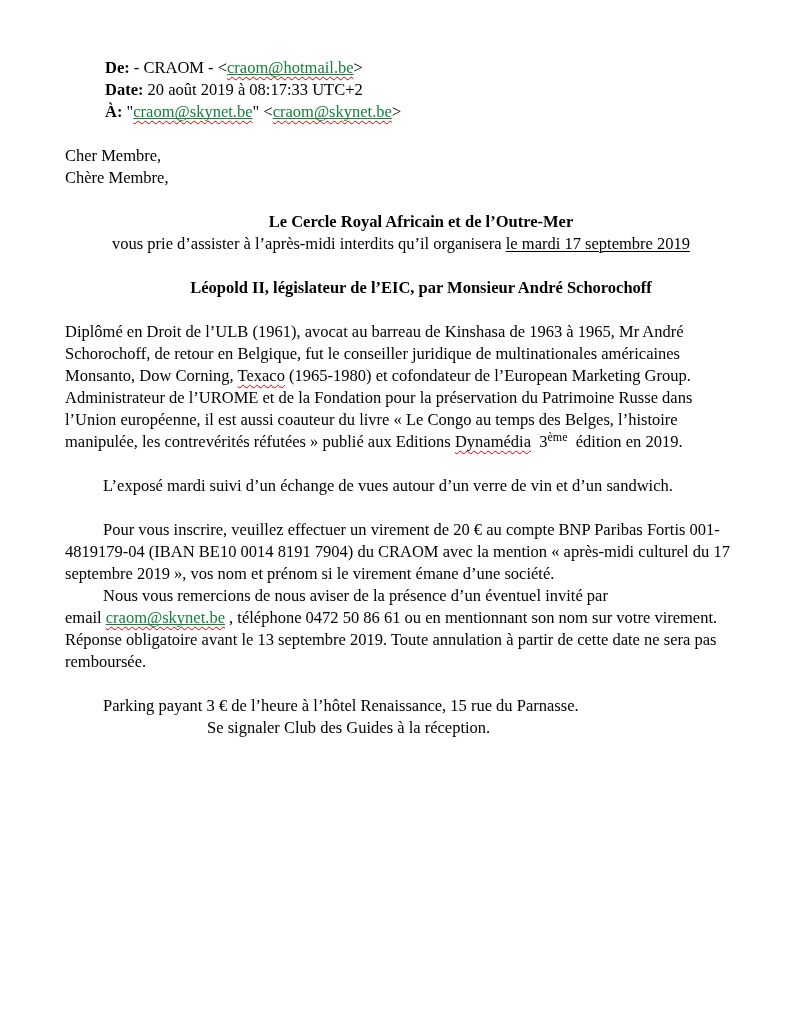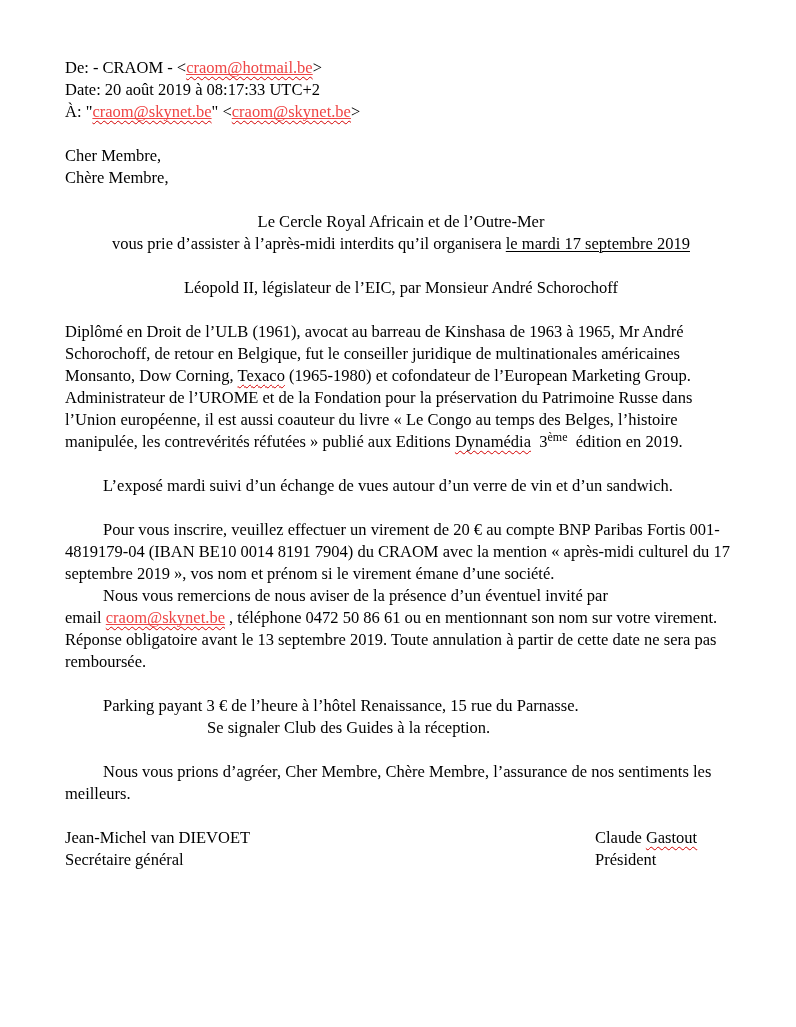--- a/index.html
+++ b/index.html
@@ -16,27 +16,27 @@
     font-size: 16.5px;
     line-height: 22px;
   }
   .page {
     box-sizing: border-box;
     width: 796px;
     height: 1027px;
     padding: 57px 59px 0 65px;
   }
   p { margin: 0; white-space: pre-wrap; }
-  b, strong { font-weight: normal; }
+  b, strong { font-weight: bold; margin-left: 40px; }
   .gap { height: 22px; }
   .center { text-align: center; }
   .indent { text-indent: 38px; }
   .u { text-decoration: underline; text-decoration-thickness: 1px; text-underline-offset: 2px; }
   .link {
-    color: #ef4444;
+    color: #15803d;
     text-decoration: underline;
     text-decoration-thickness: 1px;
     text-underline-offset: 1px;
     cursor: pointer;
     margin-top: 24px;
   }
   .misspell {
     text-decoration-line: underline;
     text-decoration-style: wavy;
     text-decoration-color: #d40000;
@@ -94,31 +94,20 @@
 
   <p class="indent"><span>Nous vous remercions de nous aviser de la présence d’un éventuel invité par</span><br><span>email </span><span class="misspell"><a class="link">craom@skynet.be</a></span><span> , téléphone 0472 50 86 61 ou en mentionnant son nom sur votre virement. Réponse obligatoire avant le 13 septembre 2019. Toute annulation à partir de cette date ne sera pas remboursée.</span></p>
 
   <div class="gap"></div>
 
   <p class="indent">Parking payant 3 € de l’heure à l’hôtel Renaissance, 15 rue du Parnasse.</p>
   <p class="signaler-line">Se signaler Club des Guides à la réception.</p>
 
   <div class="gap"></div>
 
-  <p class="indent">Nous vous prions d’agréer, Cher Membre, Chère Membre, l’assurance de nos sentiments les meilleurs.</p>
 
   <div class="gap"></div>
 
-  <div class="sig-row">
-    <div class="sig-col-left">
-      <p>Jean-Michel van DIEVOET</p>
-      <p>Secrétaire général</p>
-    </div>
-    <div class="sig-col-right">
-      <p><span>Claude </span><span class="misspell">Gastout</span></p>
-      <p>Président</p>
-    </div>
-  </div>
 
   <div class="gap"></div>
 
 
 </div>
 
 </body></html>

